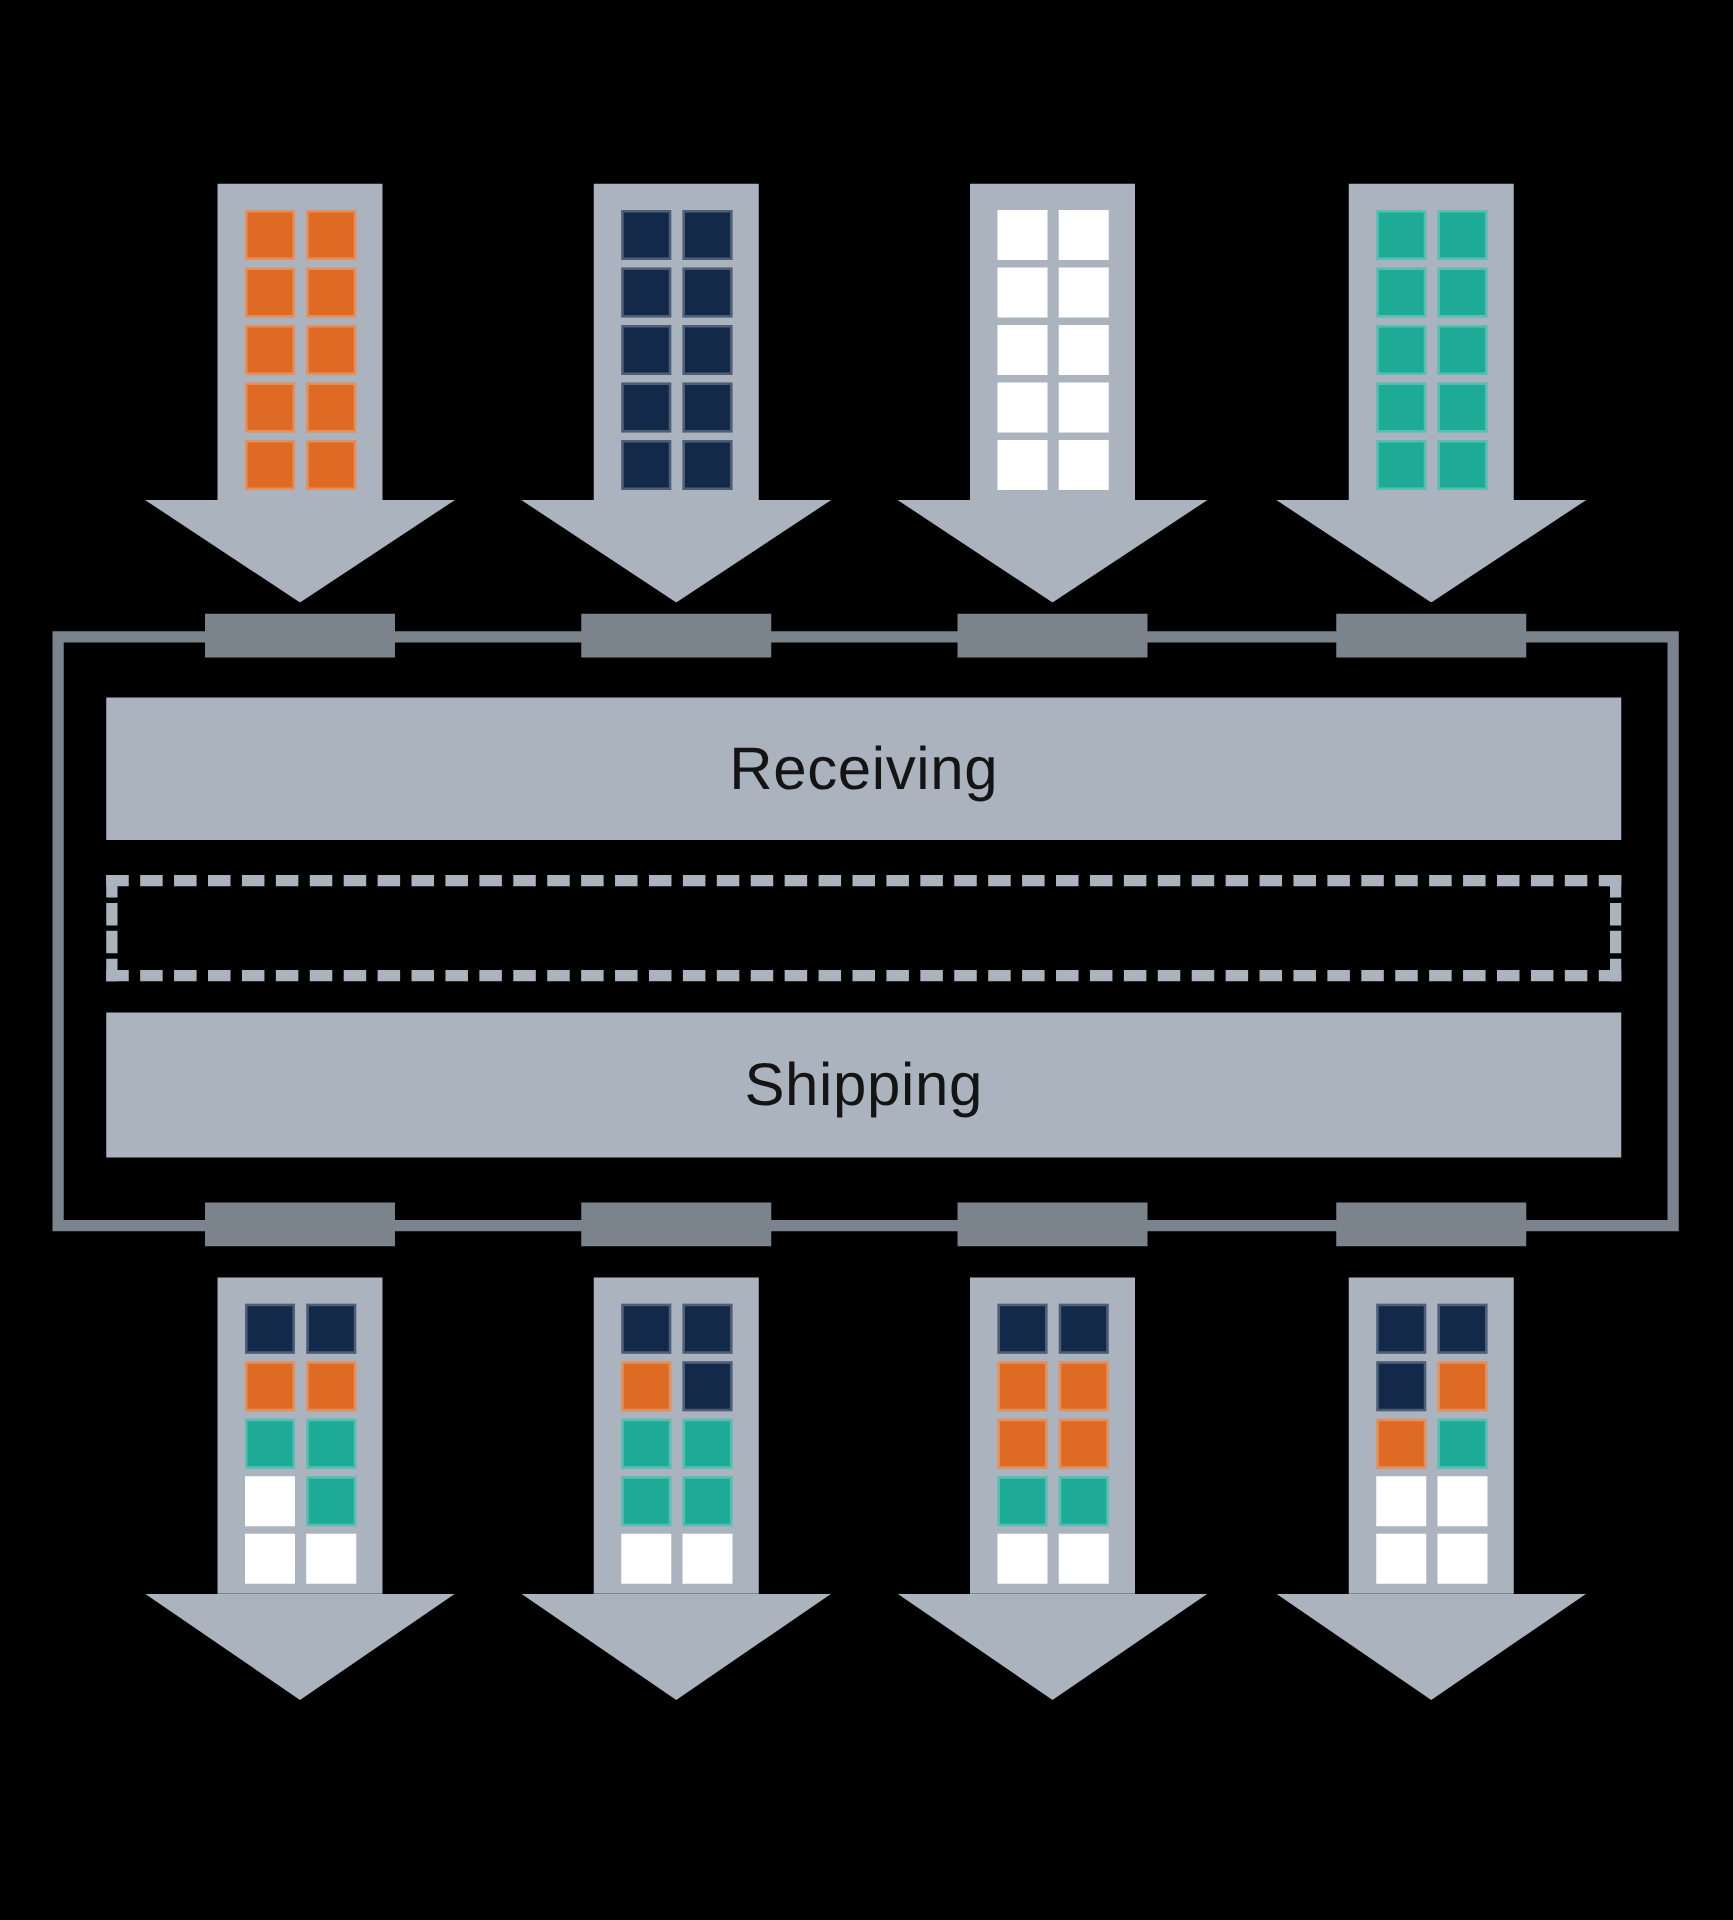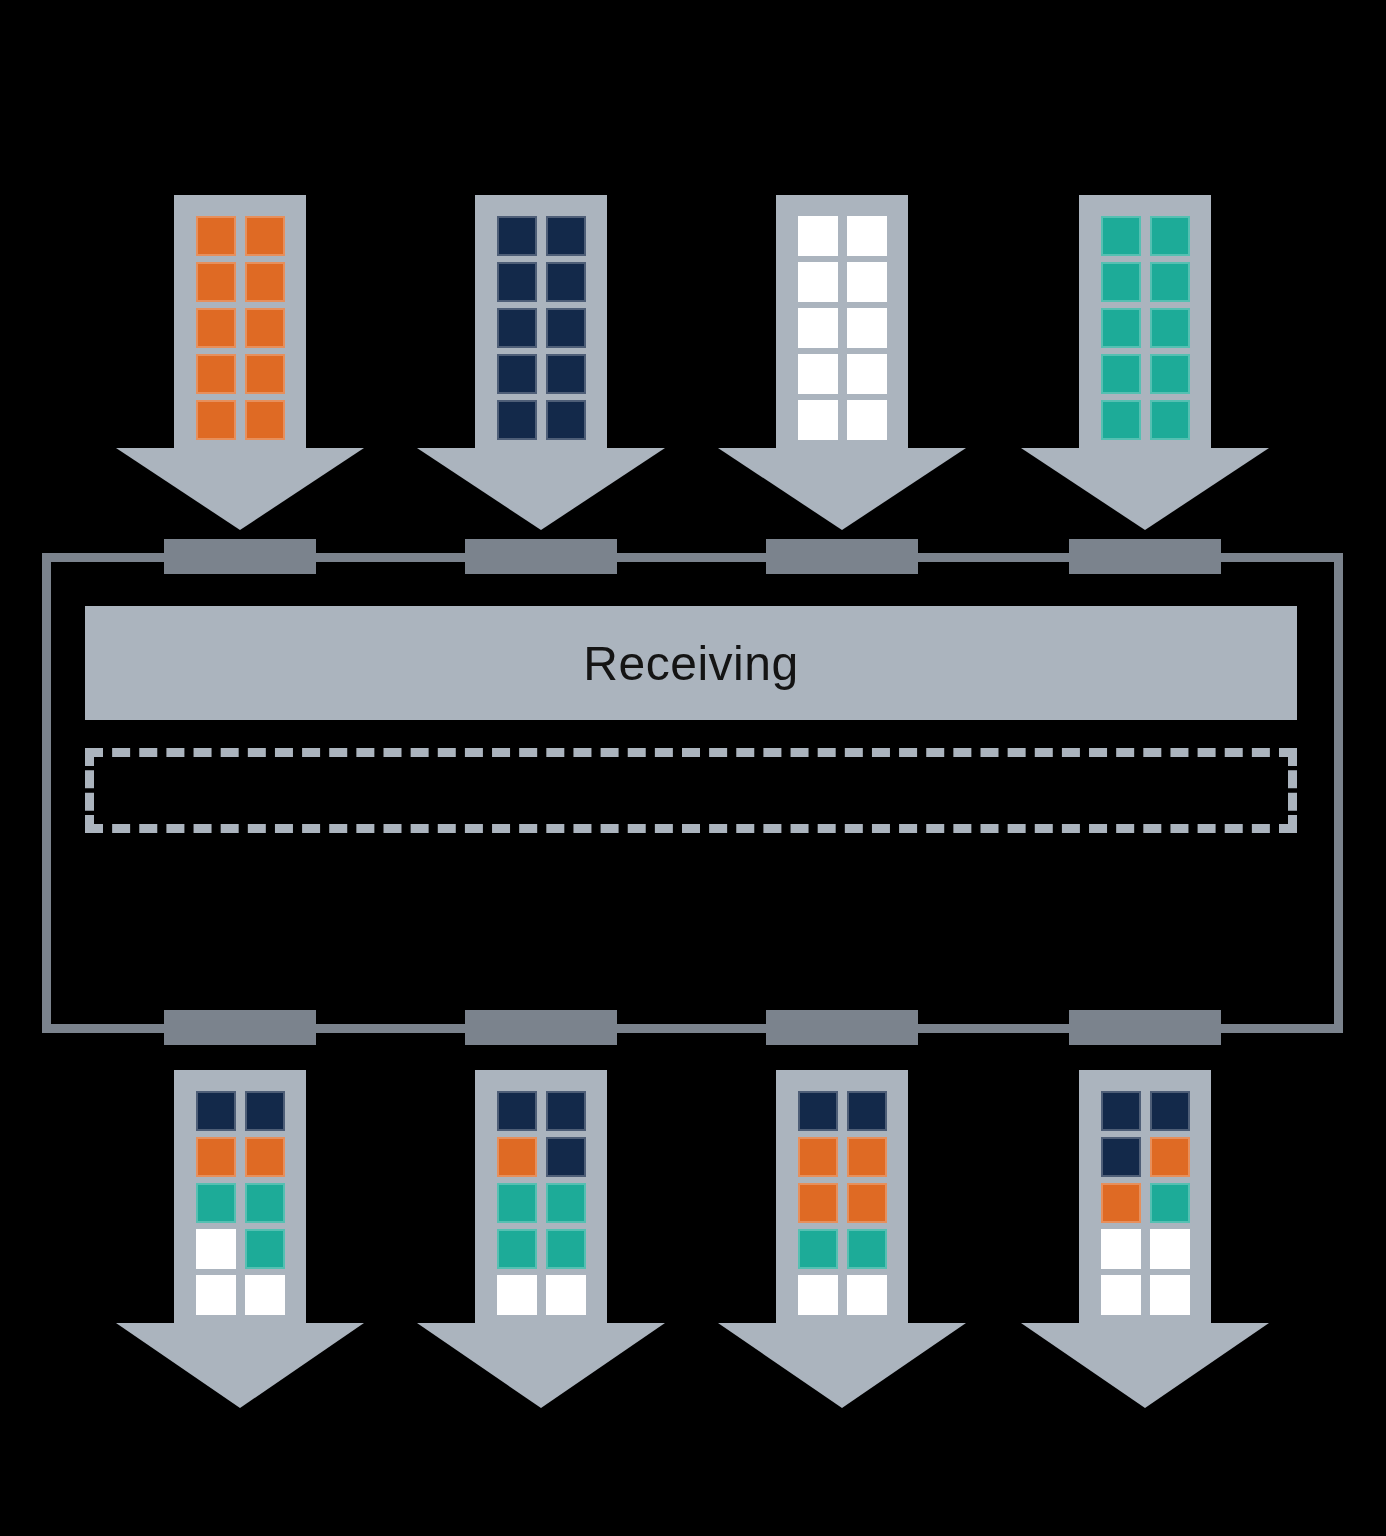--- a/index.html
+++ b/index.html
@@ -2,21 +2,21 @@
 <html><head>
 <meta charset="utf-8">
 <style>
   html,body{margin:0;padding:0;}
   body{
     width:1386px;height:1536px;
     background:var(--background,#000);
     font-family:"Liberation Sans", sans-serif;
     position:relative;overflow:hidden;
   }
-  .canvas{position:absolute;inset:0;margin-top:48px;}
+  .canvas{position:absolute;inset:0;}
 
   
   .warehouse{
     position:absolute;left:42px;top:505px;width:1301px;height:480px;
     border:9px solid var(--dock_gray,#7b838d);box-sizing:border-box;
   }
   .zone{
     position:absolute;left:85px;width:1212px;
     background:var(--arrow_gray,#abb4be);
     display:flex;align-items:center;justify-content:center;
@@ -148,20 +148,23 @@
 
   <div class="dock-door dock-top dx1"></div>
   <div class="dock-door dock-top dx2"></div>
   <div class="dock-door dock-top dx3"></div>
   <div class="dock-door dock-top dx4"></div>
 
   <div class="zone zone-receiving">
     <span class="zone-label">Receiving</span>
   </div>
   <div class="staging"></div>
+  <div class="zone zone-shipping">
+    <span class="zone-label">Shipping</span>
+  </div>
 
   <div class="dock-door dock-bottom dx1"></div>
   <div class="dock-door dock-bottom dx2"></div>
   <div class="dock-door dock-bottom dx3"></div>
   <div class="dock-door dock-bottom dx4"></div>
 
   <div class="truck-arrow truck-bottom ax1">
     <div class="shaft">
       <div class="cargo-grid">
           <div class="sq sq-navy"></div>

